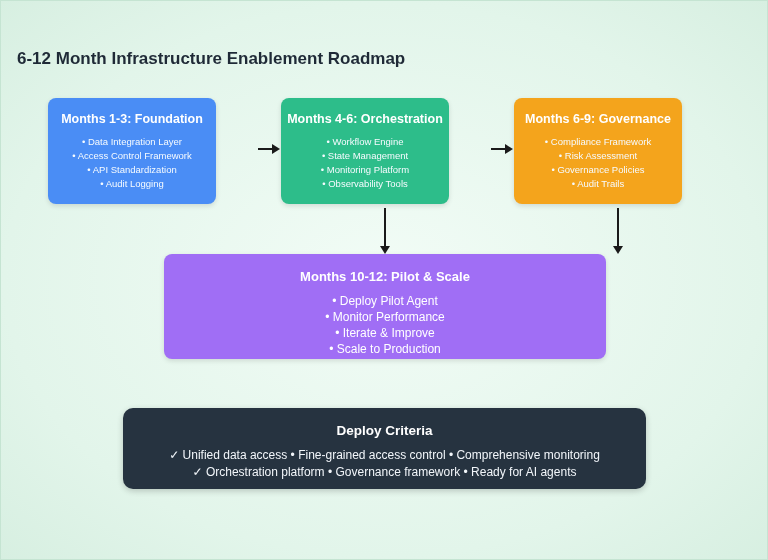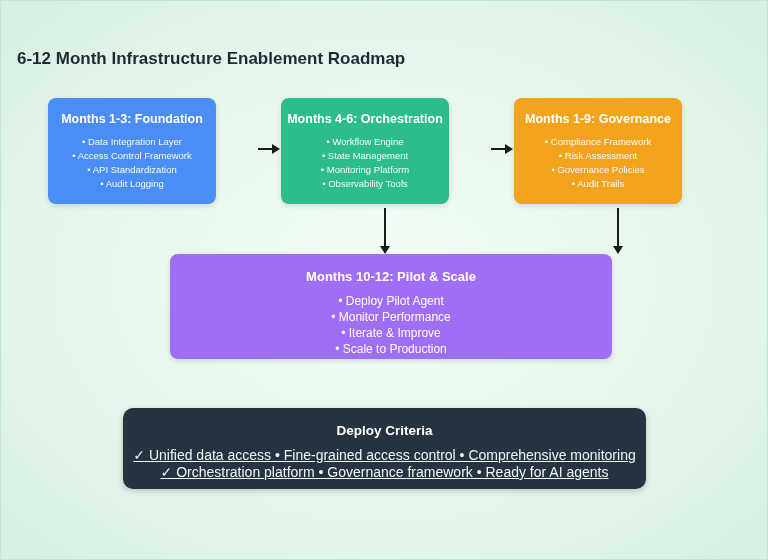--- a/index.html
+++ b/index.html
@@ -90,24 +90,23 @@
     box-sizing: border-box;
     padding-top: 15px;
     box-shadow: 0 2px 6px rgba(0,0,0,0.2);
   }
   .success-title {
     font-size: 13.5px;
     font-weight: bold;
     margin: 0 0 9px 0;
   }
   .success-line {
-    font-size: 14px;
+    font-size: 12px;
     line-height: 17px;
     color: #f2f6fa;
-    text-decoration: underline;
   }
   
   .arrow-h {
     position: absolute;
     height: 2px;
     background: currentColor;
   }
   .arrow-h::after {
     content: "";
     position: absolute;
@@ -155,33 +154,33 @@
 
   <div class="phase-box p1" style="background-color: rgb(45, 189, 138);">
     <h2 class="phase-title">Months 4-6: Orchestration</h2>
     <div class="phase-item">Workflow Engine</div>
     <div class="phase-item">State Management</div>
     <div class="phase-item">Monitoring Platform</div>
     <div class="phase-item">Observability Tools</div>
   </div>
 
   <div class="phase-box p2" style="background-color: rgb(244, 164, 28);">
-    <h2 class="phase-title">Months 1-9: Governance</h2>
+    <h2 class="phase-title">Months 6-9: Governance</h2>
     <div class="phase-item">Compliance Framework</div>
     <div class="phase-item">Risk Assessment</div>
     <div class="phase-item">Governance Policies</div>
     <div class="phase-item">Audit Trails</div>
   </div>
 
   <div class="arrow-h ah1" style="color: rgb(26, 26, 26);"></div>
   <div class="arrow-h ah2" style="color: rgb(26, 26, 26);"></div>
   <div class="arrow-v av1" style="color: rgb(26, 26, 26);"></div>
   <div class="arrow-v av2" style="color: rgb(26, 26, 26);"></div>
 
-  <div class="pilot-box" style="background-color: rgb(160, 110, 245); margin-left: 6px;">
+  <div class="pilot-box" style="background-color: rgb(160, 110, 245);">
     <h2 class="pilot-title">Months 10-12: Pilot &amp; Scale</h2>
     <div class="pilot-item">Deploy Pilot Agent</div>
     <div class="pilot-item">Monitor Performance</div>
     <div class="pilot-item">Iterate &amp; Improve</div>
     <div class="pilot-item">Scale to Production</div>
   </div>
 
   <div class="success-box" style="background-color: rgb(38, 51, 64);">
     <h2 class="success-title">Deploy Criteria</h2>
     <div class="success-line">✓ Unified data access • Fine-grained access control • Comprehensive monitoring</div>

